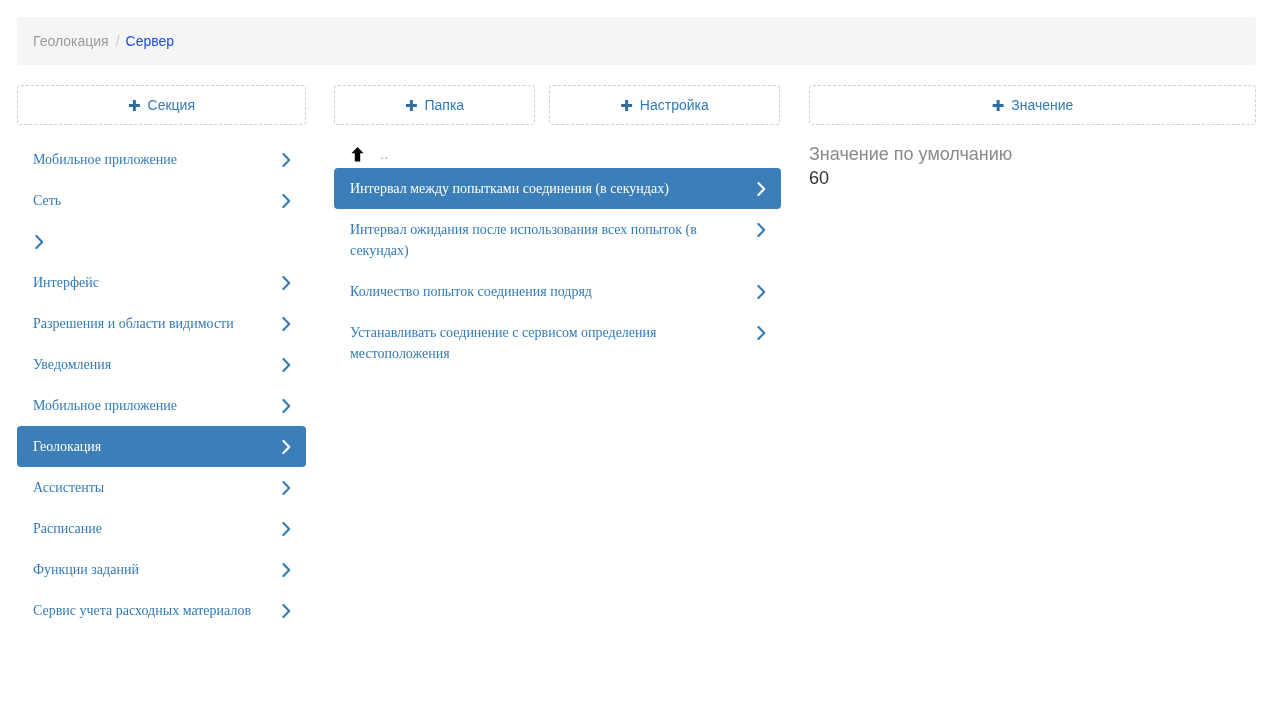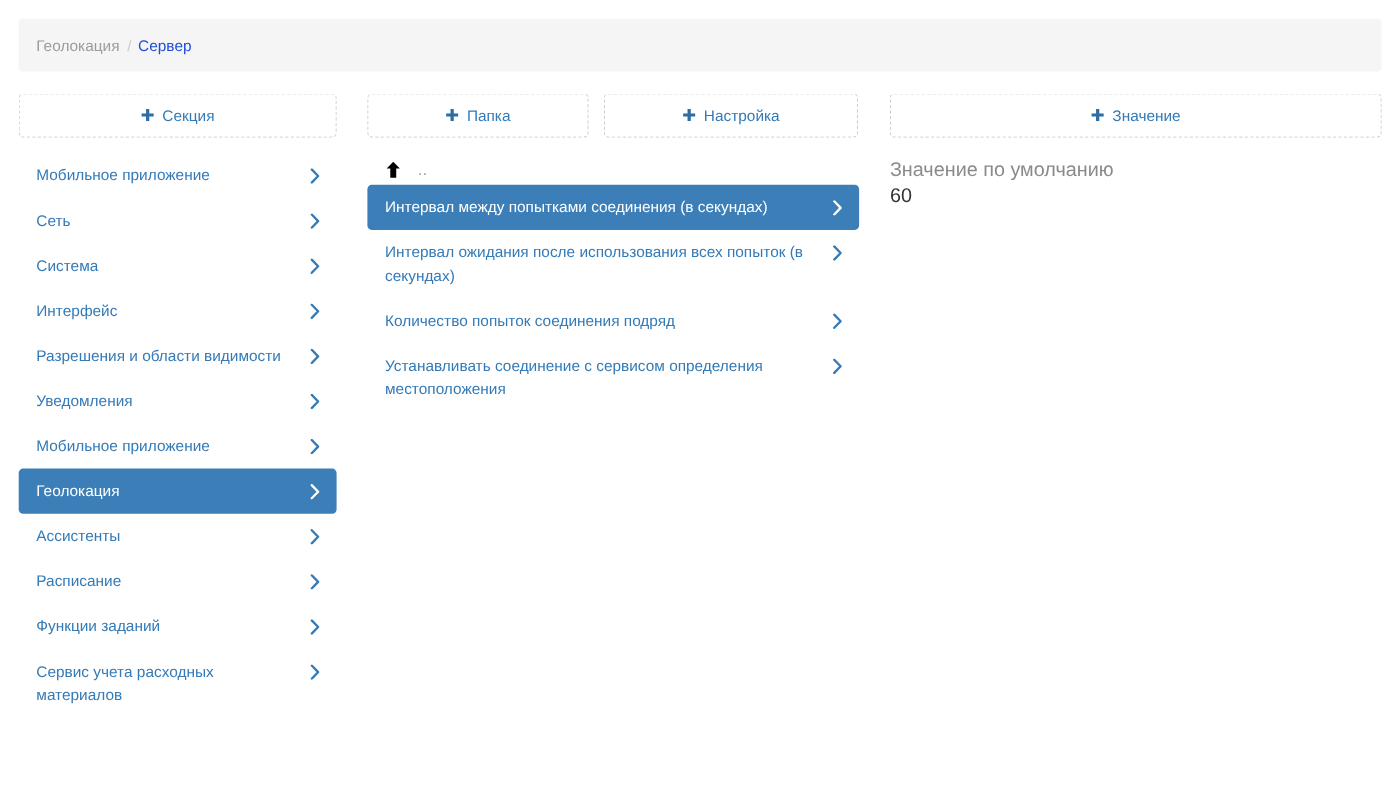--- a/index.html
+++ b/index.html
@@ -94,20 +94,21 @@
     cursor: pointer;
     background: transparent;
   }
   .list-item.selected {
     background: #3c7fb8;
     color: #ffffff;
   }
   .item-label {
     flex: 1 1 auto;
     padding-right: 12px;
+    font-family: Liberation Serif, serif;
   }
   .chev {
     flex: 0 0 auto;
     width: 12px;
     height: 21px;
     display: flex;
     align-items: center;
     justify-content: center;
   }
   .chev svg { display: block; }
@@ -174,21 +175,20 @@
       </div>
       <div class="list-item">
         <span class="item-label">Сеть</span>
         <span class="chev">
           <svg width="9" height="14" viewBox="0 0 9 14" aria-hidden="true">
             <path d="M1.4 1 L7.2 7 L1.4 13" fill="none" stroke="#337ab7" stroke-width="2.1" stroke-linecap="round" stroke-linejoin="round"></path>
           </svg>
         </span>
       </div>
       <div class="list-item">
-        <span class="item-label">Система</span>
         <span class="chev">
           <svg width="9" height="14" viewBox="0 0 9 14" aria-hidden="true">
             <path d="M1.4 1 L7.2 7 L1.4 13" fill="none" stroke="#337ab7" stroke-width="2.1" stroke-linecap="round" stroke-linejoin="round"></path>
           </svg>
         </span>
       </div>
       <div class="list-item">
         <span class="item-label">Интерфейс</span>
         <span class="chev">
           <svg width="9" height="14" viewBox="0 0 9 14" aria-hidden="true">

